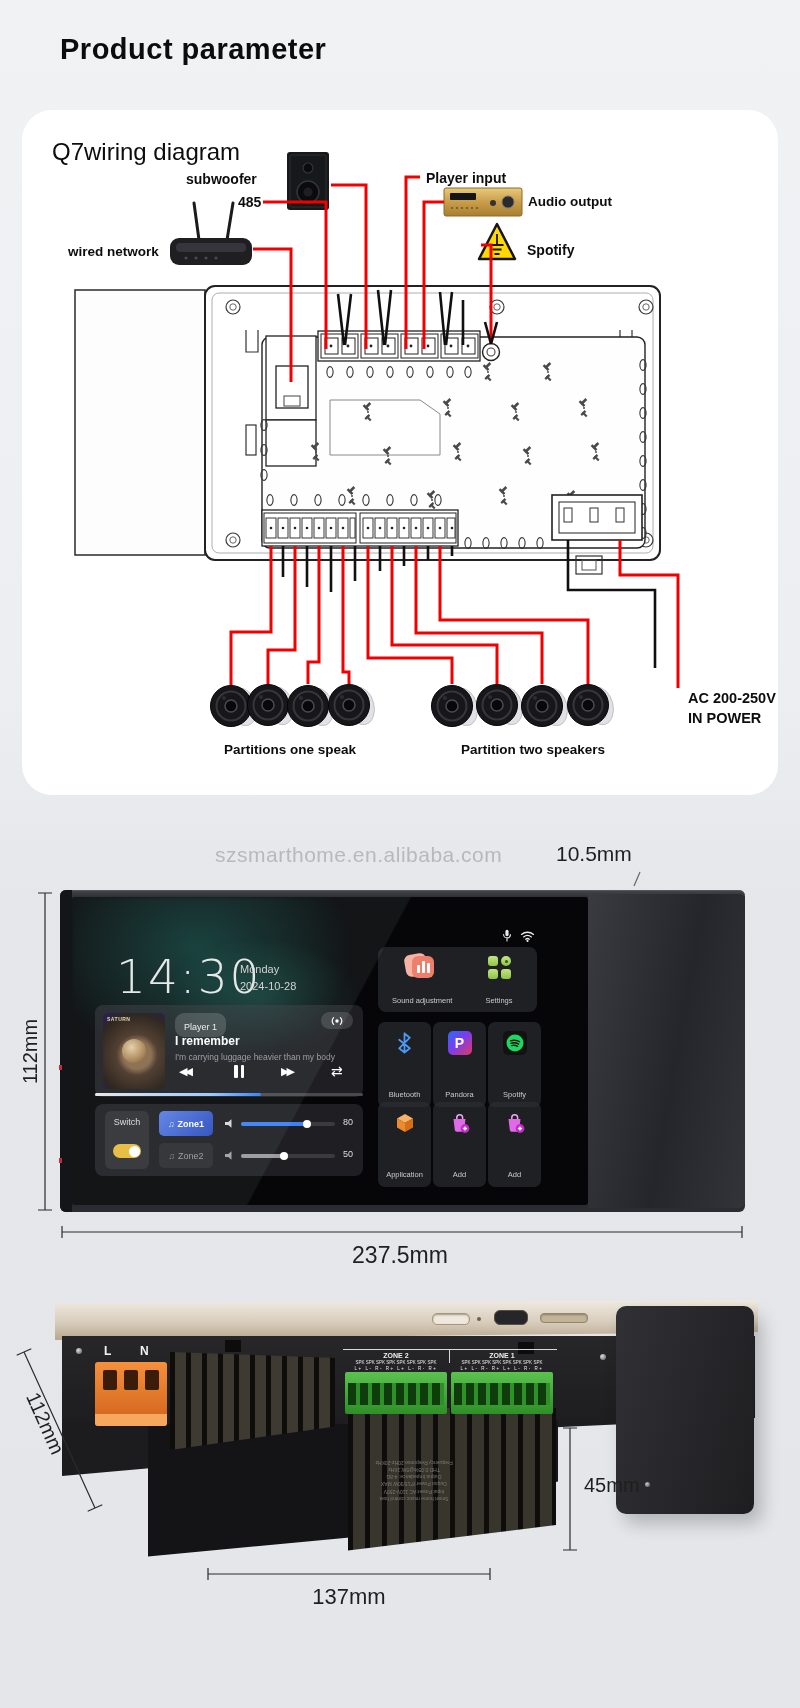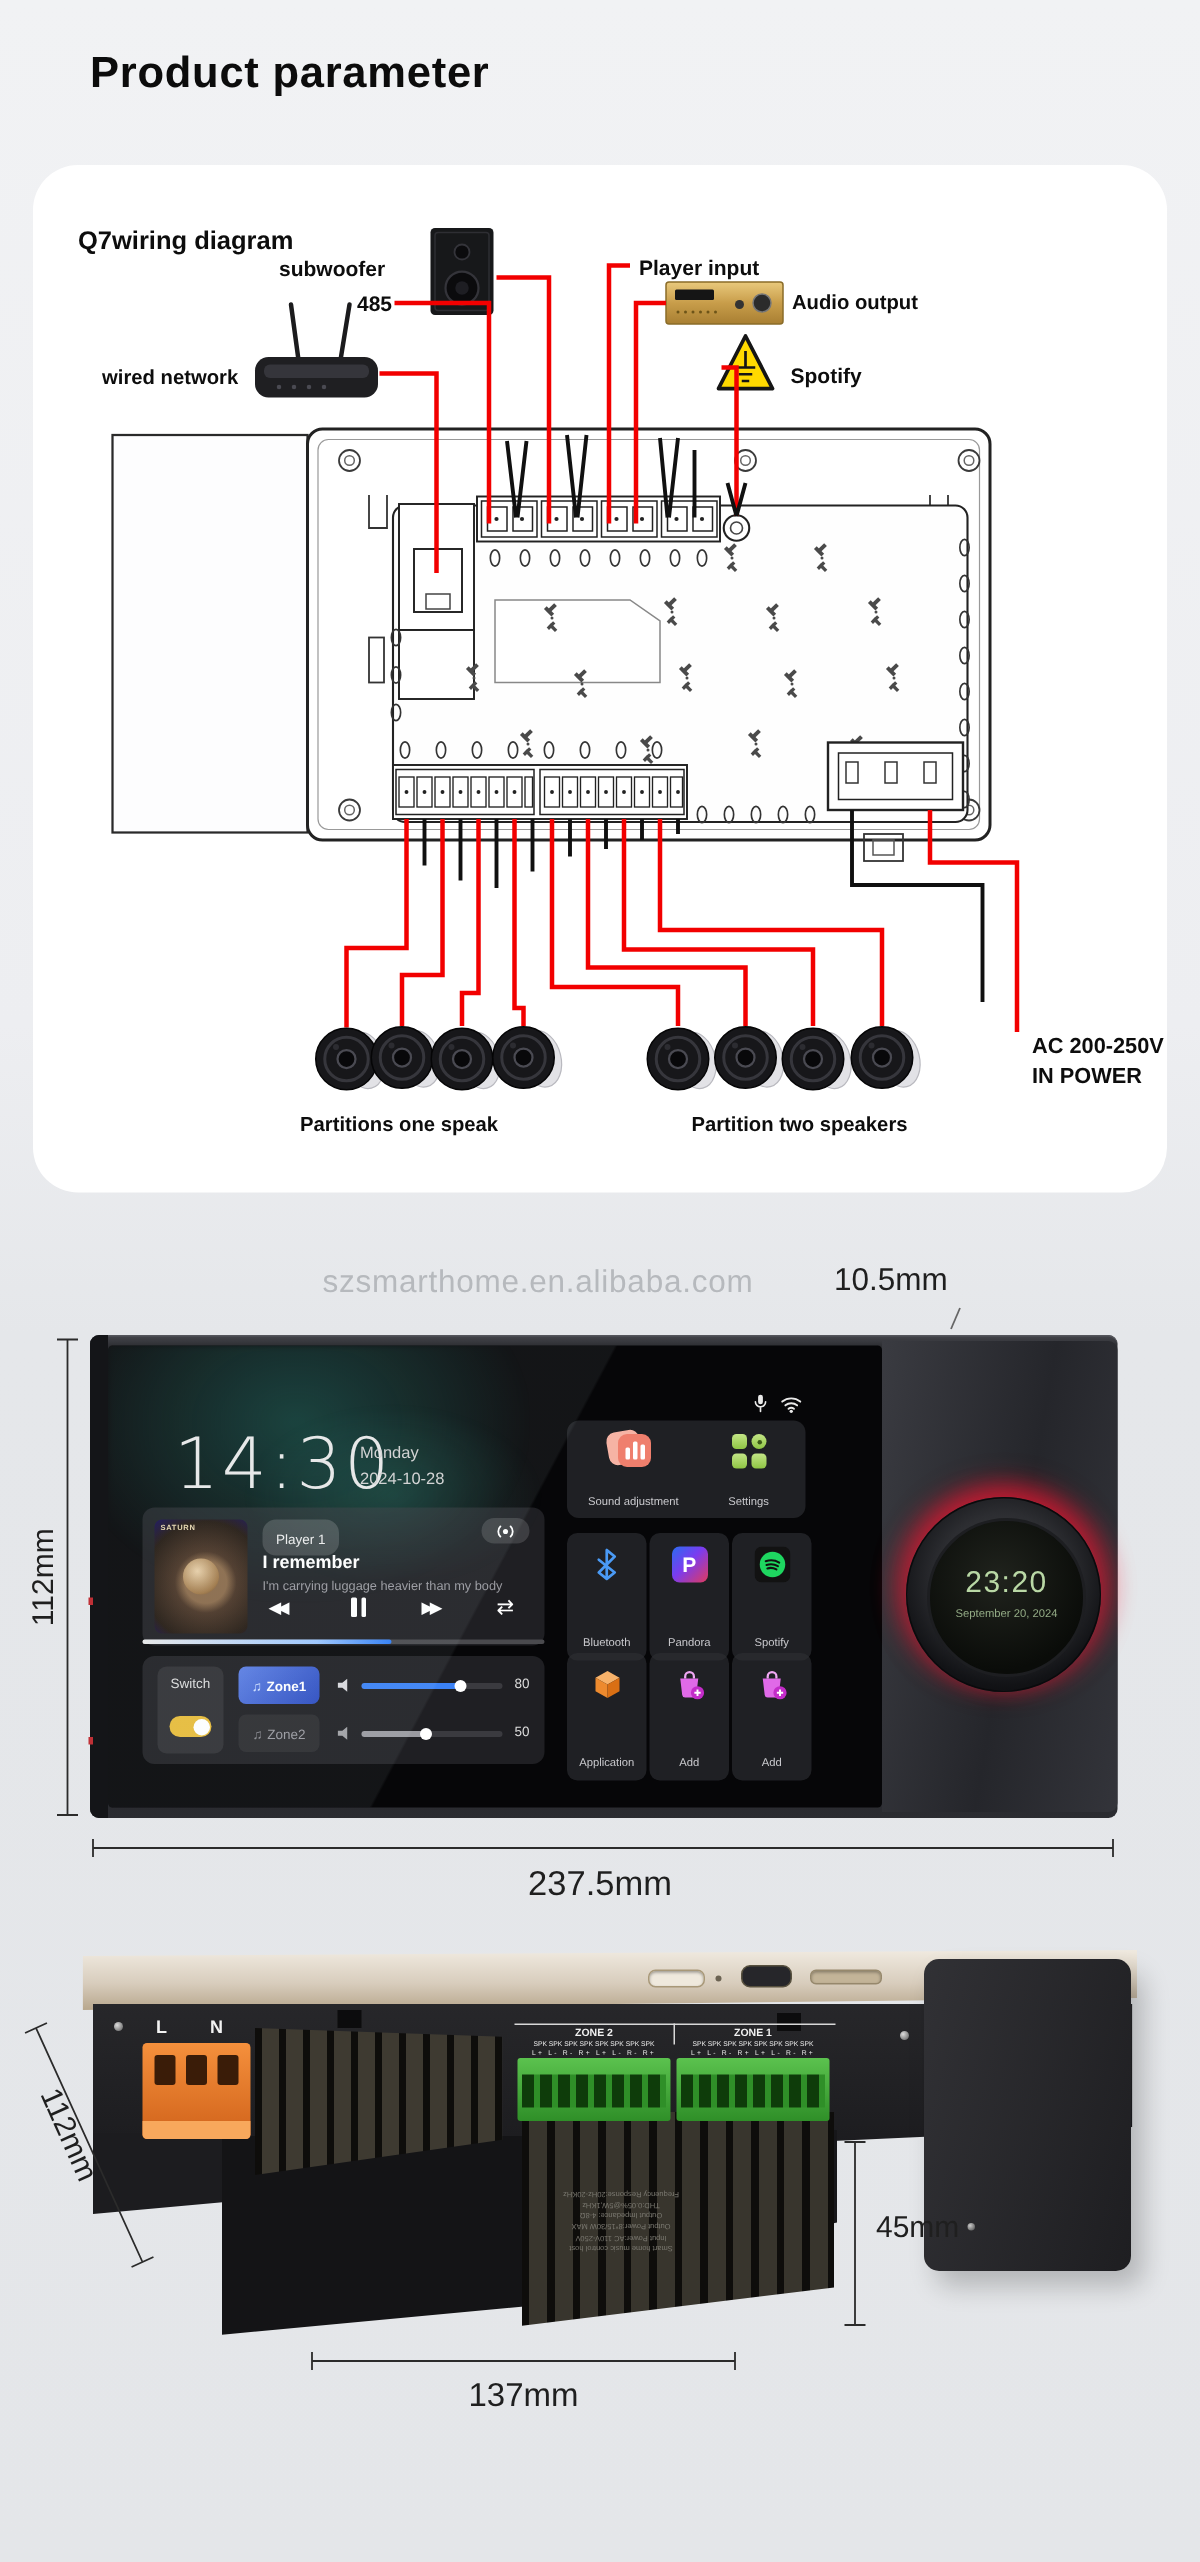--- a/index.html
+++ b/index.html
@@ -19,21 +19,21 @@
   .volico{position:absolute;width:9px;height:9px;background:#d9d9dd;clip-path:polygon(0 32%,36% 32%,72% 2%,72% 98%,36% 68%,0 68%)}
   .gloss{position:absolute;inset:0;background:linear-gradient(118deg,rgba(210,230,235,.065) 49.7%,rgba(255,255,255,0) 50%);pointer-events:none;z-index:9}
 </style>
 </head>
 <body>
 
 <div class="abs" style="left:60px;top:33px;font-size:29px;font-weight:700;letter-spacing:.5px;color:#0c0c0c">Product parameter</div>
 
 <div class="abs" style="left:22px;top:110px;width:756px;height:685px;background:#fff;border-radius:30px"></div>
 
-<div class="lbl" style="left:52px;top:151px;font-size:17px;font-weight:700">Q7wiring diagram</div>
+<div class="lbl" style="left:52px;top:138px;font-size:24px;font-weight:400">Q7wiring diagram</div>
 
 <svg class="abs" style="left:0;top:0;z-index:2;pointer-events:none" width="800" height="1708" viewBox="0 0 800 1708">
   <defs>
     <linearGradient id="gold" x1="0" y1="0" x2="0" y2="1">
       <stop offset="0" stop-color="#e9c97c"></stop>
         <stop offset=".5" stop-color="#c89d4a"></stop>
         <stop offset="1" stop-color="#a87f32"></stop>
     </linearGradient>
     <g id="scr">
         <circle r="7" fill="none" stroke="#3a3a3a" stroke-width="1.2"></circle>
@@ -309,21 +309,21 @@
 <div class="lbl" style="left:186px;top:171px;font-size:14px">subwoofer</div>
 <div class="lbl" style="left:238px;top:194px;font-size:14px">485</div>
 <div class="lbl" style="left:68px;top:244px;font-size:13.5px">wired network</div>
 <div class="lbl" style="left:426px;top:170px;font-size:14px">Player input</div>
 <div class="lbl" style="left:528px;top:194px;font-size:13.5px">Audio output</div>
 <div class="lbl" style="left:527px;top:242px;font-size:14px">Spotify</div>
 <div class="lbl" style="left:276px;top:342px;width:30px;text-align:center;font-size:10px;letter-spacing:1px;transform:rotate(180deg);color:#222">LAN</div>
 <div class="lbl" style="left:561px;top:543px;font-size:7.5px">N</div>
 <div class="lbl" style="left:584px;top:543px;font-size:7.5px">NC</div>
 <div class="lbl" style="left:618px;top:543px;font-size:7.5px">L</div>
-<div class="lbl" style="left:200px;top:742px;width:180px;font-size:13.5px">Partitions one speak</div>
+<div class="lbl" style="left:200px;top:742px;width:180px;text-align:center;font-size:13.5px">Partitions one speak</div>
 <div class="lbl" style="left:443px;top:742px;width:180px;text-align:center;font-size:13.5px">Partition two speakers</div>
 <div class="lbl" style="left:688px;top:690px;font-size:14.5px;font-weight:800">AC 200-250V</div>
 <div class="lbl" style="left:688px;top:710px;font-size:14.5px;font-weight:800">IN POWER</div>
 
 <div class="abs" style="left:215px;top:843px;font-size:21px;letter-spacing:.5px;color:#b6b9bd">szsmarthome.en.alibaba.com</div>
 <div class="dim" style="left:556px;top:842px;font-size:21px">10.5mm</div>
 
 <div class="abs" style="left:60px;top:890px;width:685px;height:322px;border-radius:6px;background:linear-gradient(180deg,#46474d 0,#26272b 3%,#1c1d21 60%,#2b2c31 100%);box-shadow:0 1px 0 #55565c inset">
 
   <div class="abs" style="left:0;top:0;width:12px;height:322px;background:#141518;border-radius:6px 0 0 6px"></div>
@@ -480,30 +480,20 @@
         <path d="M8.8 8 V6.6 a2.9 2.9 0 0 1 5.8 0 V8" stroke="#f0a8f4" stroke-width="1.5" fill="none"></path>
         <circle cx="17" cy="17.5" r="4.4" fill="#c32cc9"></circle>
         <path d="M17 15.4 v4.2 M14.9 17.5 h4.2" stroke="#fff" stroke-width="1.3"></path>
       </svg>
       <span class="tlab">Add</span>
     </div>
 
     <div class="gloss"></div>
   </div>
 
-  <div class="abs" style="left:544px;top:108px;width:128px;height:128px;border-radius:50%;
-              background:radial-gradient(circle at 50% 42%,#46474b 0%,#2c2d31 45%,#121316 72%,#050506 100%);
-              border:1px solid #0a0a0c;
-              box-shadow:0 -6px 18px 3px rgba(255,22,52,.5), -8px -4px 16px rgba(255,22,52,.28), 8px -4px 16px rgba(255,22,52,.28)">
-    <div class="abs" style="left:13px;top:13px;width:102px;height:102px;border-radius:50%;border:2px solid #1d1e21;
-                background:radial-gradient(circle at 45% 38%,#20231d,#0a0c09 72%);text-align:center">
-      <div style="margin-top:30px;font-size:20px;color:#b9d8a5;letter-spacing:1px">23:20</div>
-      <div style="margin-top:4px;font-size:7.5px;color:#93ab85">September 20, 2024</div>
-    </div>
-  </div>
 </div>
 
 <div class="dim" style="left:-10px;top:1040px;width:80px;text-align:center;font-size:20px;transform:rotate(-90deg)">112mm</div>
 <div class="dim" style="left:300px;top:1242px;width:200px;text-align:center;font-size:23px">237.5mm</div>
 
 <div class="abs" style="left:0;top:1290px;width:800px;height:330px">
 
   <div class="abs" style="left:55px;top:10px;width:703px;height:40px;background:linear-gradient(180deg,#f0eae0,#d8cdbd 55%,#b8a78d);clip-path:polygon(0 10%,100% 0,100% 80%,0 100%)"></div>
   <div class="abs" style="left:432px;top:23px;width:36px;height:10px;border-radius:5px;background:#efe9dd;border:1px solid #a89878;box-shadow:inset 0 1px 2px rgba(0,0,0,.35)"></div>
   <div class="abs" style="left:477px;top:27px;width:4px;height:4px;border-radius:50%;background:#6b6252"></div>

